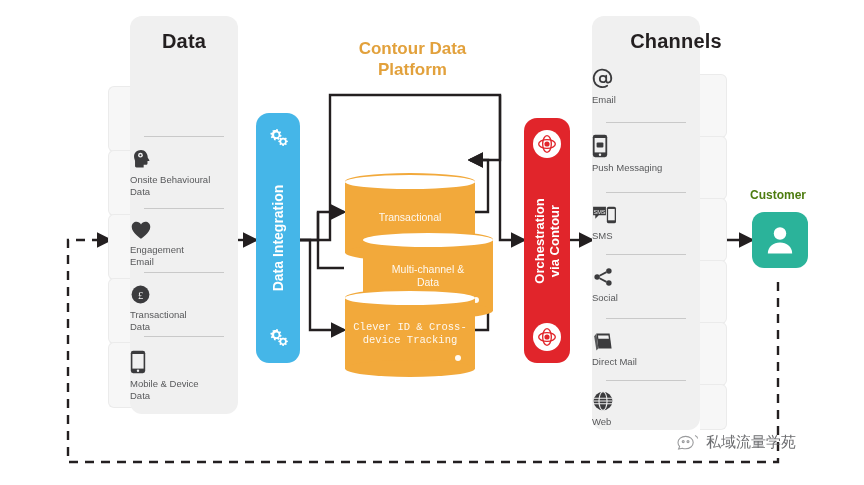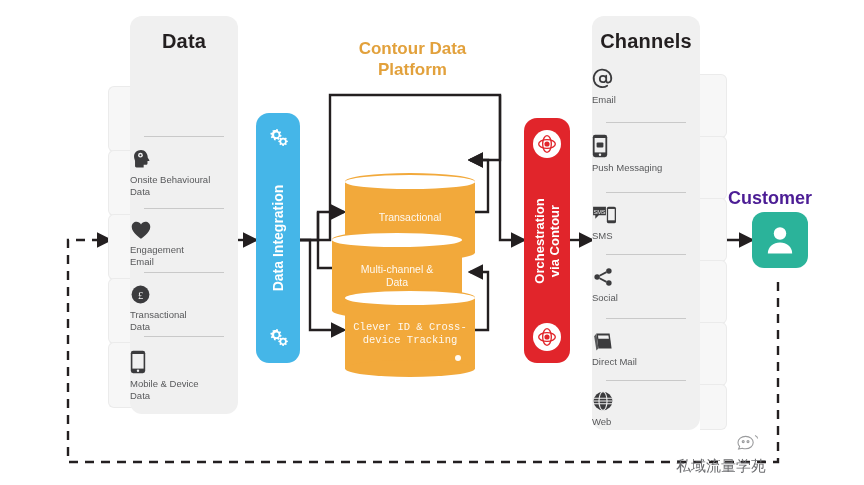--- a/index.html
+++ b/index.html
@@ -48,27 +48,27 @@
             border-radius:50%;background:#f2a93b;}
   .cyl .rim{position:absolute;left:0;width:130px;height:14px;top:2px;
             border-radius:50%;background:#ffffff;}
   .cyl .ctext{position:absolute;left:0;right:0;top:50%;transform:translateY(-46%);
               text-align:center;color:#fff;font-size:10.5px;line-height:13px;
               font-weight:400;opacity:.92;}
   .cyl .dot{position:absolute;right:14px;bottom:16px;width:6px;height:6px;
             border-radius:50%;background:#fff;opacity:.95;}
 
   
-  .cust-label{position:absolute;text-align:left;font-size:18px;font-weight:700;color:#4c1d95;}
+  .cust-label{position:absolute;text-align:center;font-size:12px;font-weight:700;color:#4d7c0f;}
   .cust-box{position:absolute;background:#2bb39a;border-radius:12px;
             display:flex;align-items:center;justify-content:center;}
 
   
-  .wm{position:absolute;display:flex;align-items:flex-end;gap:6px;
-      color:#6d6e71;font-size:14px;flex-direction:column;}
+  .wm{position:absolute;display:flex;align-items:flex-start;gap:0;
+      color:#6d6e71;font-size:14px;}
 
   svg{display:block;overflow:visible;}
   .lines{position:absolute;left:0;top:0;pointer-events:none;}
 </style>
 </head>
 <body>
 
 <div id="canvas">
 
   <svg class="lines" width="864" height="485">
@@ -200,21 +200,21 @@
 
   <div class="cyl" style="left:345px;top:173px;height:88px;">
     <div class="body"></div>
     <div class="bot"></div>
     <div class="top"></div>
     <div class="rim"></div>
     <div class="ctext" style="white-space:pre-line">Transactional</div>
     <div class="dot"></div>
   </div>
 
-  <div class="cyl" style="left:332px;top:231px;height:88px;">
+  <div class="cyl" style="left:363px;top:231px;height:88px;">
     <div class="body"></div>
     <div class="bot"></div>
     <div class="top"></div>
     <div class="rim"></div>
     <div class="ctext" style="white-space:pre-line">Multi-channel &amp;
 Data</div>
     <div class="dot"></div>
   </div>
 
   <div class="cyl" style="left:345px;top:289px;height:88px;font-family:Liberation Mono, monospace;">
@@ -244,21 +244,21 @@
         <g fill="none" stroke="#e1252b" stroke-width="1.6">
           <ellipse cx="12" cy="12" rx="10" ry="5.2"></ellipse>
           <ellipse cx="12" cy="12" rx="5.2" ry="10"></ellipse>
         </g>
         <circle cx="12" cy="12" r="3.1" fill="#e1252b"></circle>
       </svg>
     </span>
   </div>
 
   <div class="panel" style="left:592px;top:16px;width:108px;height:414px;">
-    <div class="panel-title" style="top:14px;">Channels</div>
+    <div class="panel-title" style="top:14px;margin-left:30px;">Channels</div>
 
     <div class="cell" style="top:52px;">
       <span class="ic">
         <svg width="22" height="22" viewBox="0 0 24 24">
             <path d="M16.6 19.4a9.6 9.6 0 1 1 4.3-6.6c-.3 2-1.6 3.1-3.1 3.1-1.4 0-2.3-.9-2.3-2.4V8.4M15.5 12a3.5 3.5 0 1 1-7 0 3.5 3.5 0 0 1 7 0z" fill="none" stroke="#3b3b3d" stroke-width="1.9" stroke-linecap="round"></path>
           </svg>
       </span>
       <span class="lb">Email</span>
     </div>
     <div class="divider" style="left:14px;width:80px;top:106px;"></div>

